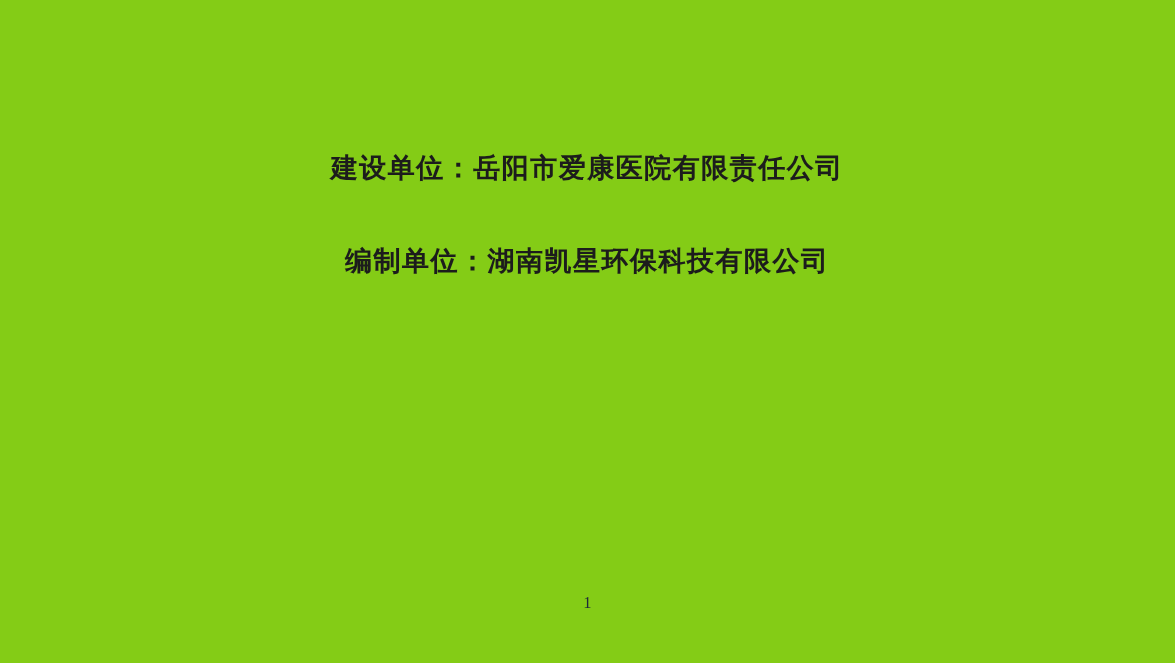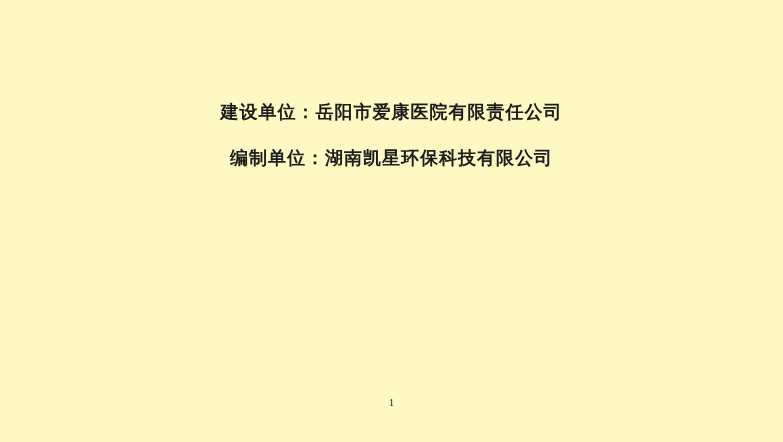--- a/index.html
+++ b/index.html
@@ -4,39 +4,39 @@
 <style>
   html, body {
     margin: 0;
     padding: 0;
     background: #ffffff;
   }
   .doc-page {
     position: relative;
     width: 783px;
     height: 442px;
-    background: #fef9c3;
+    background: #84cc16;
     overflow: hidden;
     font-family: "Liberation Serif", serif;
   }
   .doc-line {
     position: absolute;
     left: 0;
     width: 100%;
     margin: 0;
     text-align: center;
     color: #1c1c1c;
     font-weight: bold;
     font-size: 18px;
     letter-spacing: 1px;
     line-height: 1;
     white-space: nowrap;
   }
   .line-construction { top: 103px; }
-  .line-compilation  { top: 149px; font-family: Liberation Serif, serif; }
+  .line-compilation  { top: 165px; font-family: Liberation Serif, serif; }
   .line-date         { top: 204px; letter-spacing: 2px; }
   .page-footer {
     position: absolute;
     left: 0;
     top: 392px;
     width: 100%;
     text-align: center;
   }
   .page-number {
     font-family: "Liberation Serif", serif;

